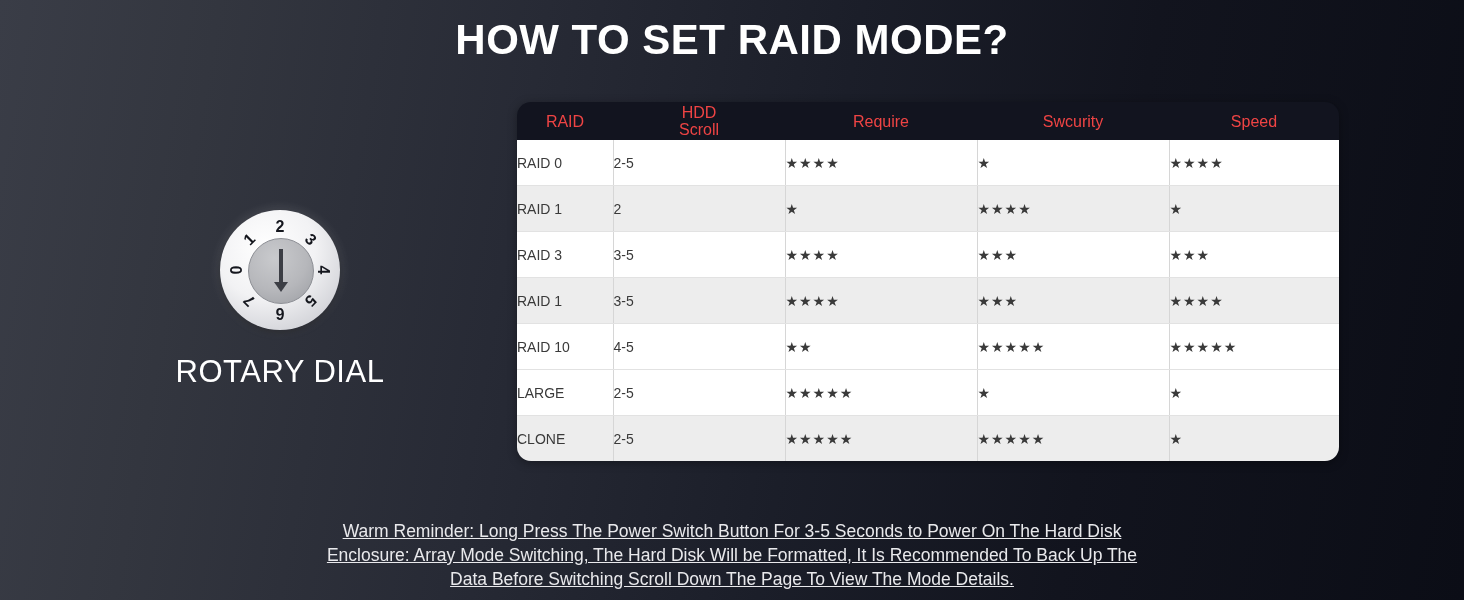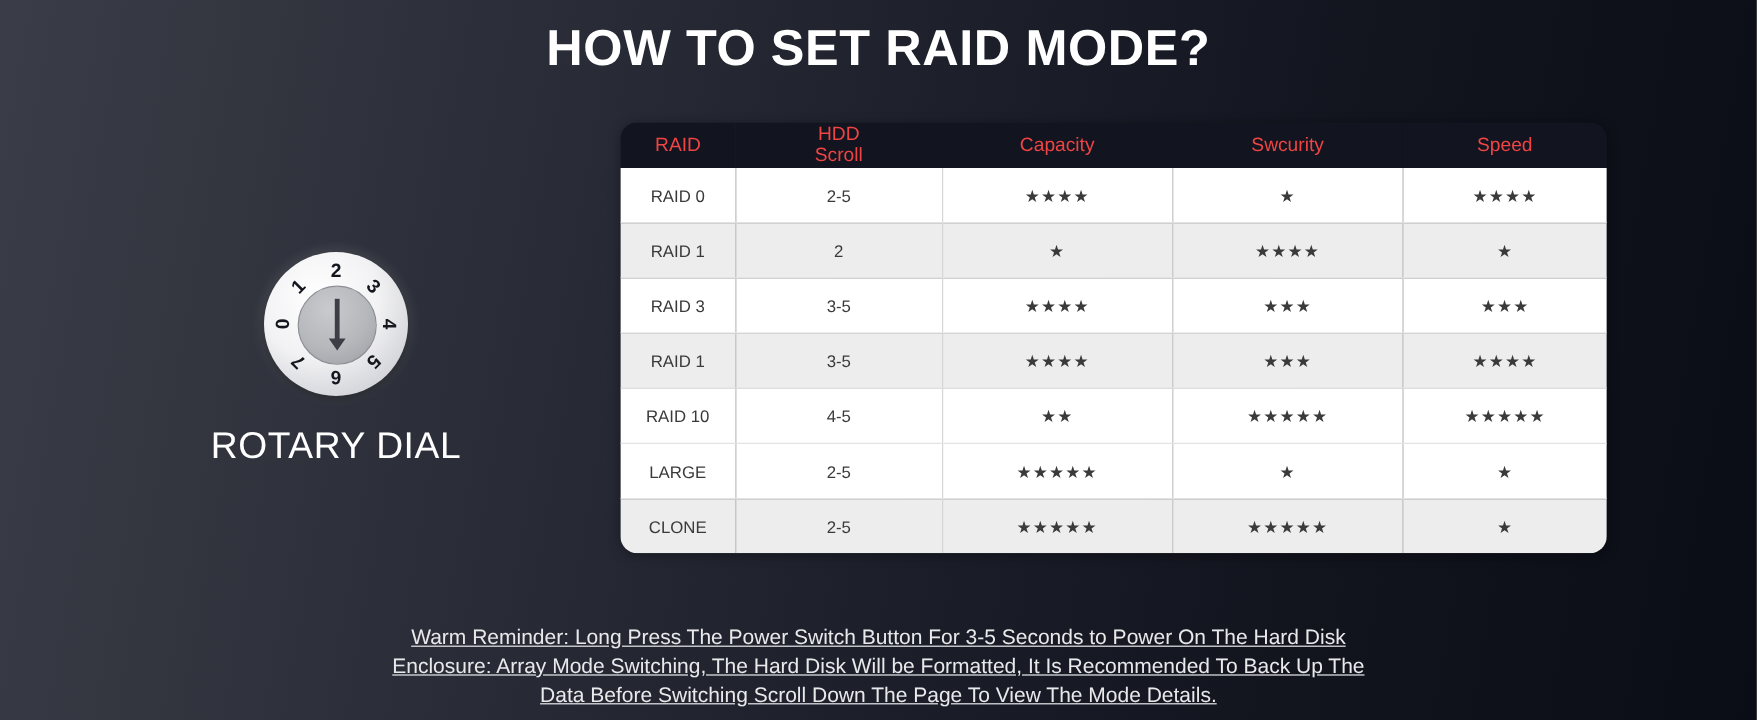--- a/index.html
+++ b/index.html
@@ -142,21 +142,20 @@
     text-align: center;
     vertical-align: middle;
     line-height: 17px;
   }
   table.raid thead th .hdr2 {
     display: block;
   }
   table.raid tbody td {
     height: 45px;
     padding: 0;
-    text-align: center;
     vertical-align: middle;
     font-size: 14px;
     color: #3a3a3a;
     border-right: 1px solid #d6d6d6;
     border-bottom: 1px solid #e2e2e2;
   }
   table.raid tbody td:last-child { border-right: none; }
   table.raid tbody tr:last-child td { border-bottom: none; }
   table.raid tbody tr.odd td  { background: #ffffff; }
   table.raid tbody tr.even td { background: #ededed; }
@@ -221,21 +220,21 @@
           <col class="c-sec">
           <col class="c-spd">
       </colgroup>
       <thead>
         <tr>
           <th>RAID</th>
           <th>
             <span>HDD</span>
             <span class="hdr2">Scroll</span>
           </th>
-          <th>Capacity</th>
+          <th>Require</th>
           <th>Swcurity</th>
           <th>Speed</th>
         </tr>
       </thead>
       <tbody>
         <tr class="odd">
           <td>RAID 0</td>
           <td>2-5</td>
           <td class="stars">★★★★</td>
           <td class="stars">★</td>

